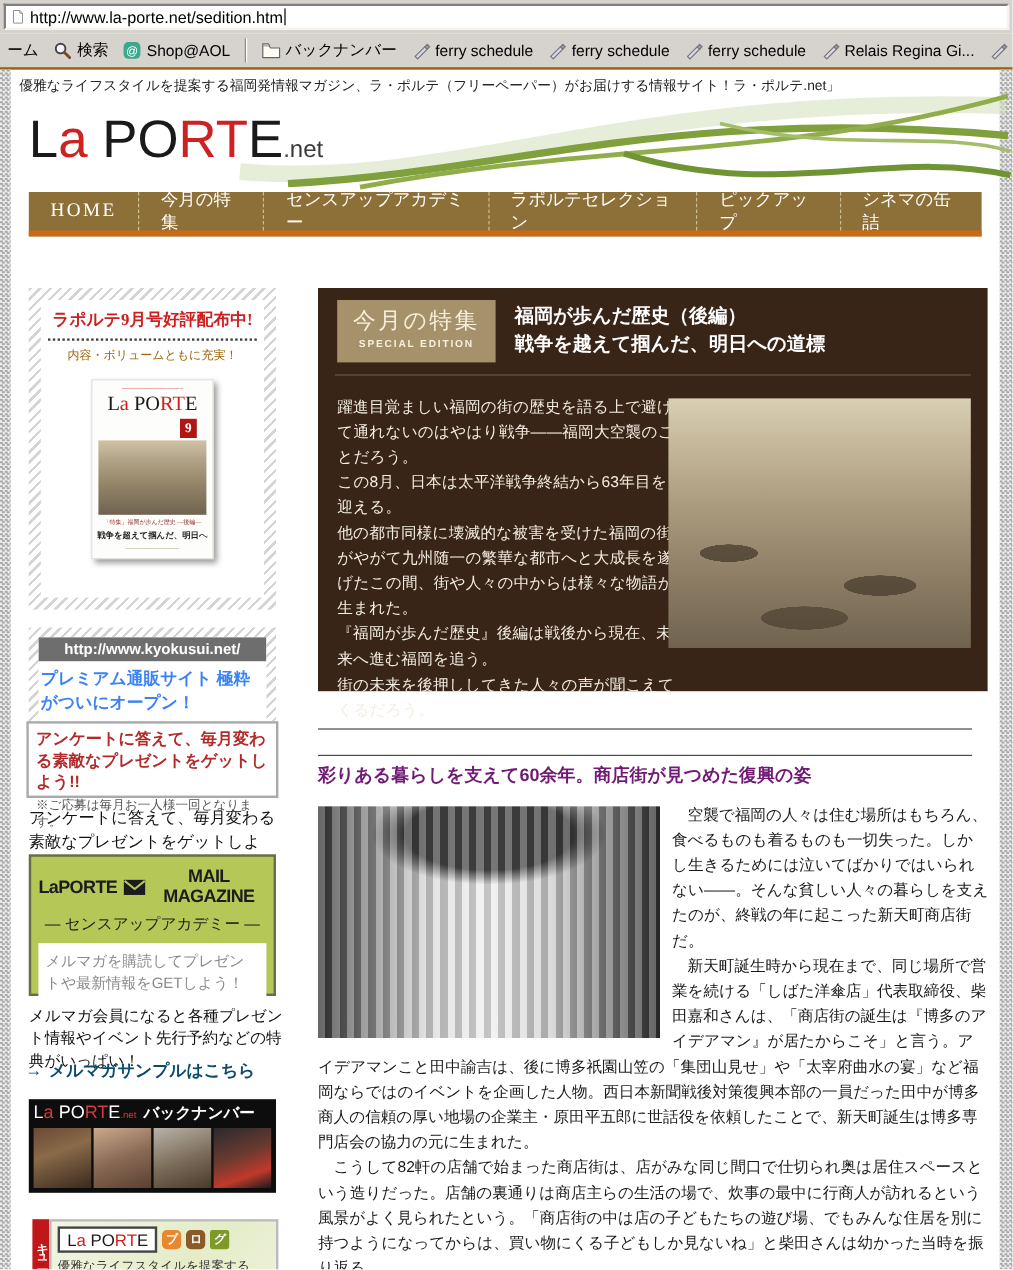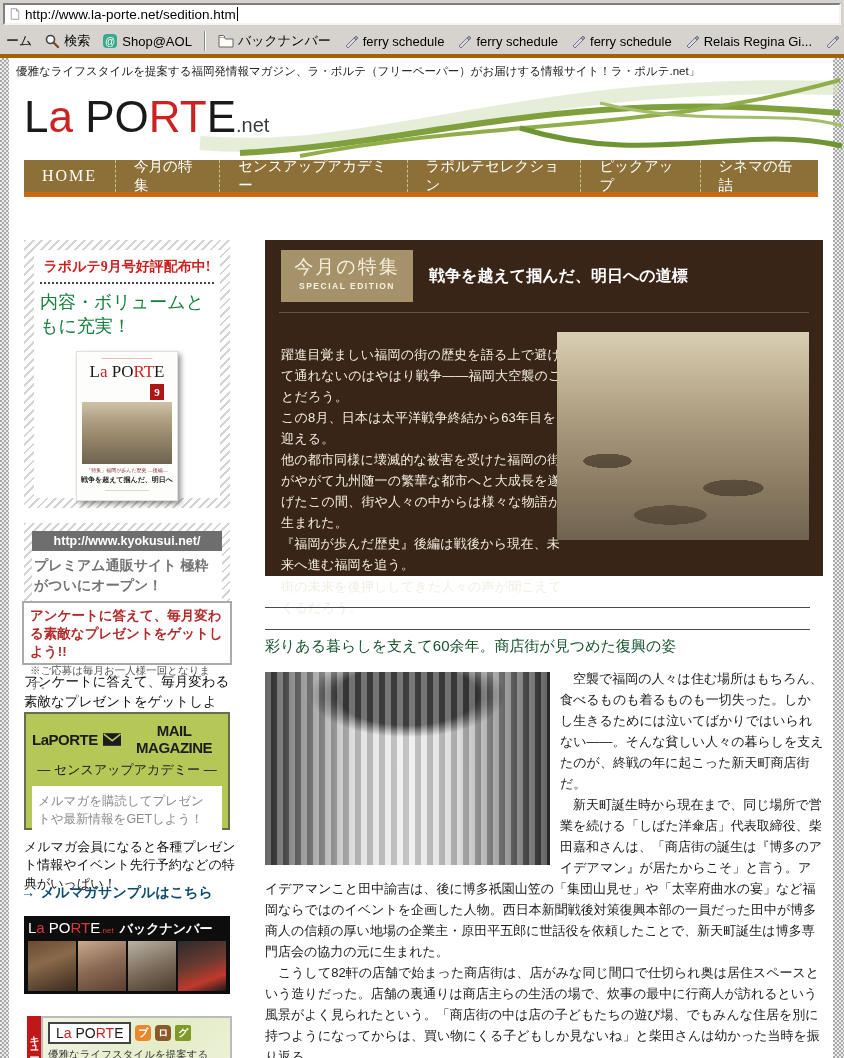--- a/index.html
+++ b/index.html
@@ -5,21 +5,21 @@
   * { margin:0; padding:0; box-sizing:border-box; }
   html,body { width:844px; height:1058px; }
   body { font-family:"Liberation Sans", sans-serif; background:#fff; overflow:hidden; }
   #page { position:relative; width:844px; height:1058px; background:#fff; overflow:hidden; }
 
   
   .addr-row { position:absolute; left:0; top:0; width:844px; height:28px; background:#d6d3ce; padding:3px 3px; }
   .addr-box { width:838px; height:22px; background:#fff; border-top:2px solid #7f7f7f; border-left:2px solid #7f7f7f; border-bottom:2px solid #f4f3f0; border-right:2px solid #f4f3f0; display:flex; align-items:center; padding:0 4px; }
   .addr-text { font-size:13.5px; color:#000; white-space:nowrap; }
   .caret { display:inline-block; width:1px; height:14px; background:#000; margin-left:1px; vertical-align:middle; }
-  .tool-row { position:absolute; left:0; top:28px; width:844px; height:30px; background:#d6d3ce; border-bottom:4px solid #a16207; display:flex; align-items:center; gap:4px; padding:0 2px; overflow:hidden; }
+  .tool-row { position:absolute; left:0; top:28px; width:844px; height:30px; background:#d6d3ce; border-bottom:2px solid #a16207; display:flex; align-items:center; gap:4px; padding:0 2px; overflow:hidden; }
   .tool-item { display:flex; align-items:center; gap:4px; font-size:13px; color:#000; white-space:nowrap; padding:2px 4px; }
   .tool-sep { width:3px; height:20px; border-left:1px solid #8a8a8a; border-right:1px solid #fff; margin:0 4px; }
   .icon16 { width:16px; height:16px; display:inline-block; }
 
   
   .checker { background-image:conic-gradient(#a8a8a8 25%, #ececec 0 50%, #a8a8a8 0 75%, #ececec 0); background-size:4px 4px; }
   .edge-left  { position:absolute; left:0; top:58px; width:9px;  height:1000px; }
   .edge-right { position:absolute; right:0; top:58px; width:11px; height:1000px; }
 
   
@@ -33,35 +33,35 @@
   .nav { position:absolute; left:24px; top:160px; width:794px; height:37px; background:#8c7038; border-bottom:5px solid #c96a15; display:flex; align-items:stretch; }
   .nav-item { display:flex; align-items:center; padding:0 18px; color:#fff; font-size:14.5px; border-left:1px dashed #cdbd90; cursor:pointer; }
   .nav-item:first-child { border-left:none; font-family:"Liberation Serif", serif; font-size:16px; letter-spacing:2px; }
 
   
   .hatch { background:repeating-linear-gradient(135deg,#d4d4d4 0 2px,#ffffff 2px 6px); }
   .sb-box1 { position:absolute; left:24px; top:240px; width:206px; height:268px; padding:10px;font-family:Liberation Serif, serif; }
   .sb-box1-in { width:100%; height:100%; background:#fff; padding:8px 6px; }
   .sb-red-title { color:#cc2020; font-weight:bold; font-size:14px; text-align:center; }
   .dotted-div { border-top:2px dotted #444; margin:6px 0 6px 0; }
-  .sb-body { font-size:18px; color:#15803d; line-height:1.35; }
+  .sb-body { font-size:10px; color:#a16207; line-height:1.35;text-align:center; }
   .cover { width:102px; height:150px; background:#fdfdfb; margin:12px auto 0 auto; box-shadow:3px 3px 5px rgba(0,0,0,.4); border:1px solid #e0e0dc; padding:4px 4px; text-align:center; }
   .cover-topline { font-size:4.5px; color:#cc4444; white-space:nowrap; overflow:hidden; }
   .cover-logo { font-size:17px; margin-top:1px; }
   .cover-logo .blk { color:#1a1a1a; } .cover-logo .red { color:#cc2222; }
   .cover-9 { display:inline-block; background:#b01515; color:#fff; font-size:11px; font-weight:bold; padding:2px 4px; margin:1px 0 1px 60px; }
   .cover-photo { width:90px; height:62px; margin:1px auto; background:linear-gradient(180deg,#cfc3a6 0%,#b3a488 25%,#938467 60%,#6f6350 100%); }
   .cover-sub { font-size:5px; color:#8a3030; margin-top:3px; white-space:nowrap; overflow:hidden; }
   .cover-cap { font-size:7px; font-weight:bold; color:#222; margin-top:2px; white-space:nowrap; overflow:hidden; }
   .cover-foot { font-size:4.5px; color:#996; margin-top:3px; white-space:nowrap; overflow:hidden; }
 
   .sb-box2 { position:absolute; left:24px; top:523px; width:206px; height:117px; padding:8px; }
   .sb-box2-in { width:100%; height:100%; background:#fff; overflow:hidden; }
   .kyoku-head { background:#6e6e6e; color:#fff; font-weight:bold; font-size:12.5px; text-align:center; padding:3px 0; }
-  .kyoku-red { color:#737373; font-weight:bold; font-size:14px; padding:5px 2px 2px 2px; line-height:1.4; }
+  .kyoku-red { color:#3b82f6; font-weight:bold; font-size:14px; padding:5px 2px 2px 2px; line-height:1.4; }
   .kyoku-body { font-size:13px; color:#111; padding:2px 2px; line-height:1.35; }
 
   .sb-box3 { position:absolute; left:22px; top:601px; width:210px; height:64px; background:#fff; border:2px solid #aaa; padding:4px 6px; z-index:5; }
   .sb-box3 .red { color:#b22a2a; font-weight:bold; font-size:13.5px; line-height:1.35; }
   .sb-box3 .note { color:#555; font-size:10.5px; margin-top:2px; }
 
   .sb-enq { position:absolute; left:24px; top:672px; width:210px; font-size:13.5px; color:#111; line-height:1.45; }
 
   .mailmag { position:absolute; left:24px; top:712px; width:206px; height:118px; background:#b5c757; border:2px solid #6b6b50; padding:8px 6px; text-align:center; }
   .mm-title { font-weight:bold; color:#1c1c1c; font-size:15px; display:flex; align-items:center; justify-content:center; gap:5px; letter-spacing:-0.5px; }
@@ -93,32 +93,32 @@
   .blog-cap { font-size:10.5px; color:#333; margin-top:4px; white-space:nowrap; overflow:hidden; }
 
   
   .feature { position:absolute; left:265px; top:240px; width:558px; height:336px; background:#392517; color:#f3ede2; }
   .ft-head { display:flex; gap:16px; padding:10px 12px 8px 16px; align-items:center; }
   .ft-badge { width:132px; height:52px; background:#a6926a; color:#f7f0dc; text-align:center; padding-top:4px; flex:0 0 auto; }
   .ft-badge .t1 { font-size:19px; letter-spacing:2px; }
   .ft-badge .t2 { font-size:8.5px; letter-spacing:1.5px; margin-top:1px;font-weight:bold; }
   .ft-titles { font-size:16px; font-weight:bold; color:#fff; line-height:1.5; }
   .ft-sep { border-top:1px solid #6a5540; margin:2px 14px 0 14px; }
-  .ft-body { position:absolute; left:16px; top:88px; width:282px; font-size:13px; line-height:1.62; white-space:pre-line; letter-spacing:0.2px;margin-top:16px; }
+  .ft-body { position:absolute; left:16px; top:88px; width:282px; font-size:13px; line-height:1.62; white-space:pre-line; letter-spacing:0.2px; }
   .ft-photo { position:absolute; right:14px; top:92px; width:252px; height:208px;
       background:
         radial-gradient(ellipse 40px 12px at 20% 62%, rgba(40,30,20,.55) 0 60%, transparent 61%),
         radial-gradient(ellipse 50px 14px at 70% 75%, rgba(40,30,20,.5) 0 60%, transparent 61%),
         radial-gradient(ellipse 60px 16px at 45% 88%, rgba(50,38,26,.45) 0 60%, transparent 61%),
         linear-gradient(180deg,#d9cfb4 0%,#c4b698 20%,#a8987c 45%,#8a7a62 75%,#6f6350 100%); }
 
   
   .rule { position:absolute; left:265px; width:545px; border-top:1px solid #4a4a4a; }
   .r1 { top:607px; } .r2 { top:629px; }
-  .art-head { position:absolute; left:265px; top:637px; width:558px; font-size:15px; font-weight:normal; color:#14532d; }
+  .art-head { position:absolute; left:265px; top:637px; width:558px; font-size:15px; font-weight:bold; color:#701a75; }
   .article { position:absolute; left:265px; top:668px; width:559px; font-size:13px; color:#1a1a1a; line-height:21px; }
   .art-photo { float:left; width:285px; height:193px; margin:4px 10px 4px 0;
       background:
         repeating-linear-gradient(90deg, rgba(255,255,255,.25) 0 6px, rgba(0,0,0,.18) 6px 12px),
         radial-gradient(ellipse 140px 60px at 50% 12%, rgba(20,20,20,.75) 0 50%, transparent 70%),
         linear-gradient(90deg,#333 0%,#777 12%,#d8d8d8 32%,#efefef 50%,#cfcfcf 68%,#6a6a6a 88%,#2e2e2e 100%); }
   .article p { margin:0; }
 </style>
 </head>
 <body>
@@ -298,20 +298,21 @@
     </div>
   </div>
 
   <div class="feature">
     <div class="ft-head">
       <div class="ft-badge">
         <div class="t1">今月の特集</div>
         <div class="t2">SPECIAL EDITION</div>
       </div>
       <div class="ft-titles">
+        <div>福岡が歩んだ歴史（後編）</div>
         <div>戦争を越えて掴んだ、明日への道標</div>
       </div>
     </div>
     <div class="ft-sep"></div>
     <div class="ft-body">躍進目覚ましい福岡の街の歴史を語る上で避けて通れないのはやはり戦争――福岡大空襲のことだろう。
 この8月、日本は太平洋戦争終結から63年目を迎える。
 他の都市同様に壊滅的な被害を受けた福岡の街がやがて九州随一の繁華な都市へと大成長を遂げたこの間、街や人々の中からは様々な物語が生まれた。
 『福岡が歩んだ歴史』後編は戦後から現在、未来へ進む福岡を追う。
 街の未来を後押ししてきた人々の声が聞こえてくるだろう。</div>
     <div class="ft-photo"></div>

